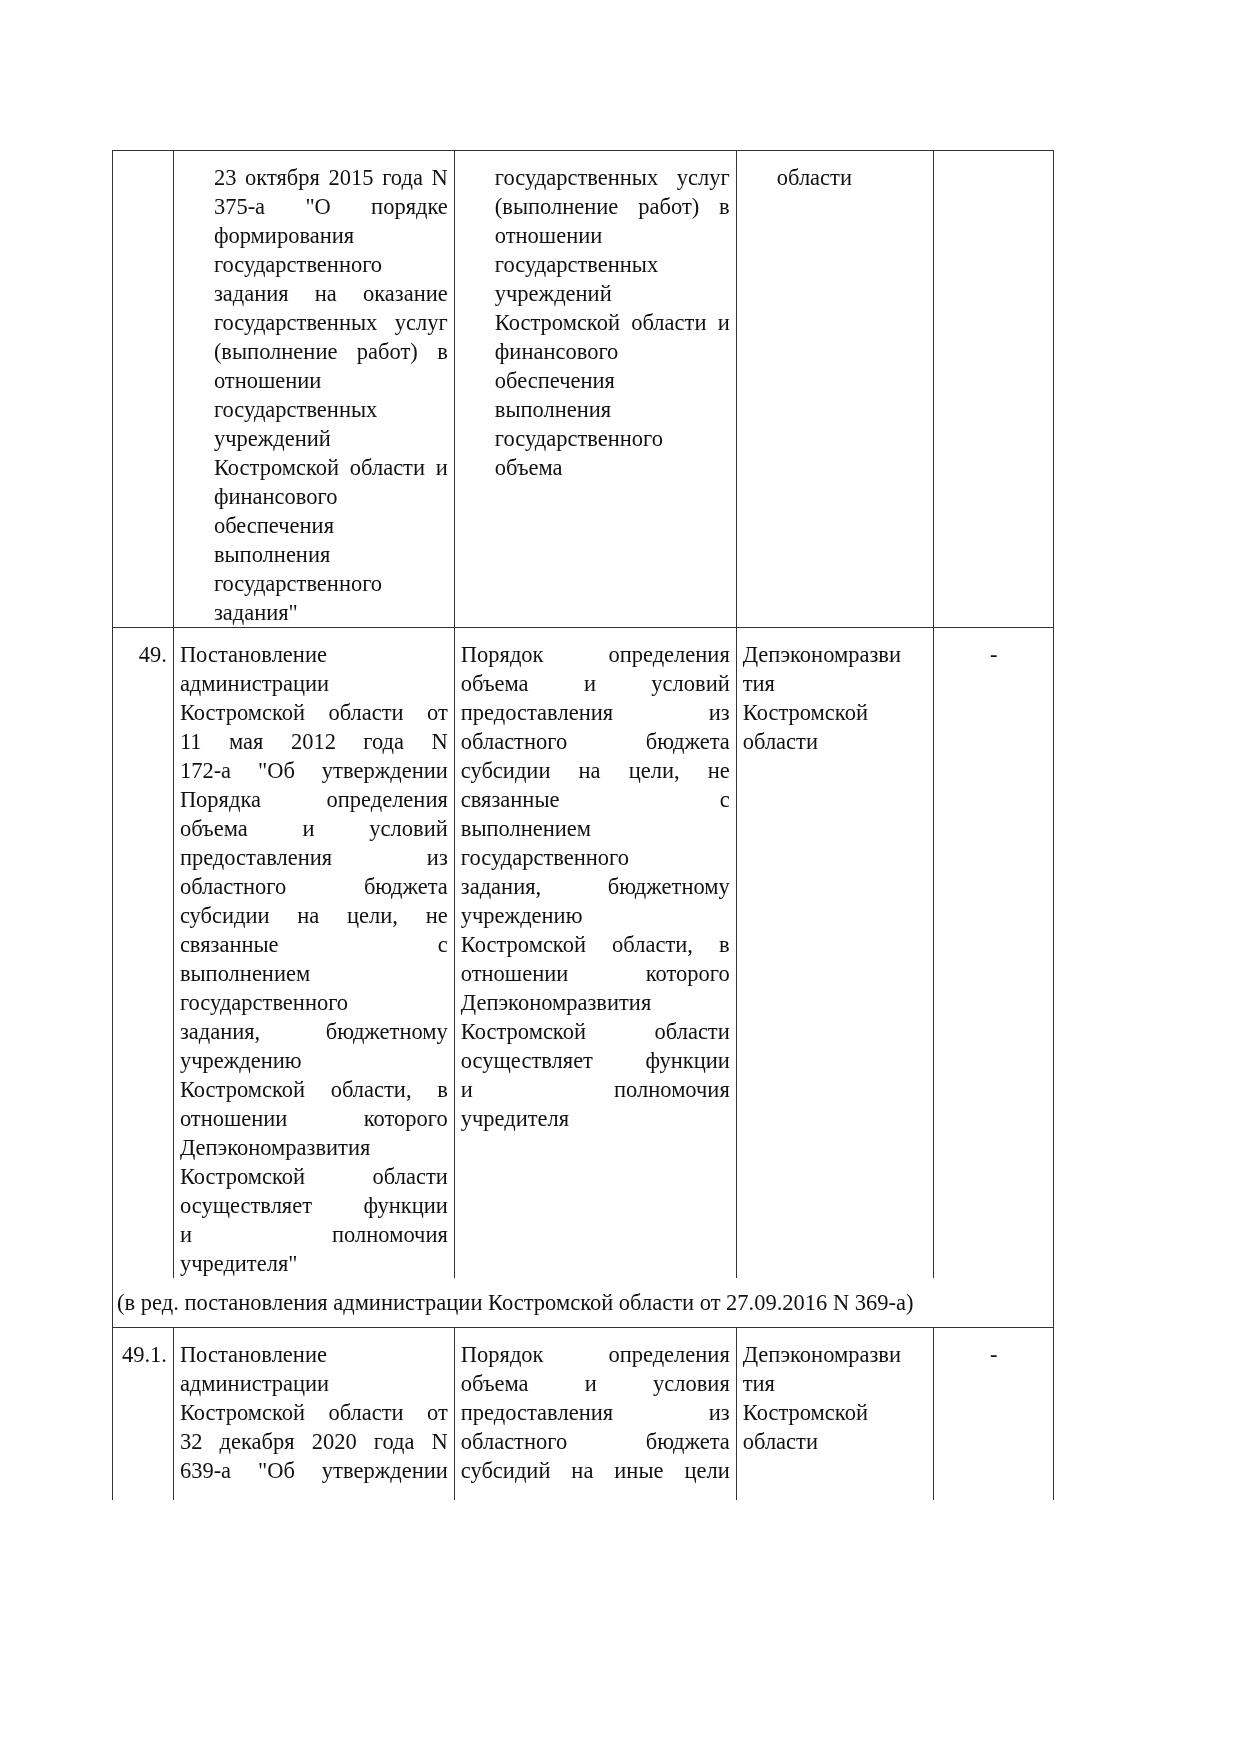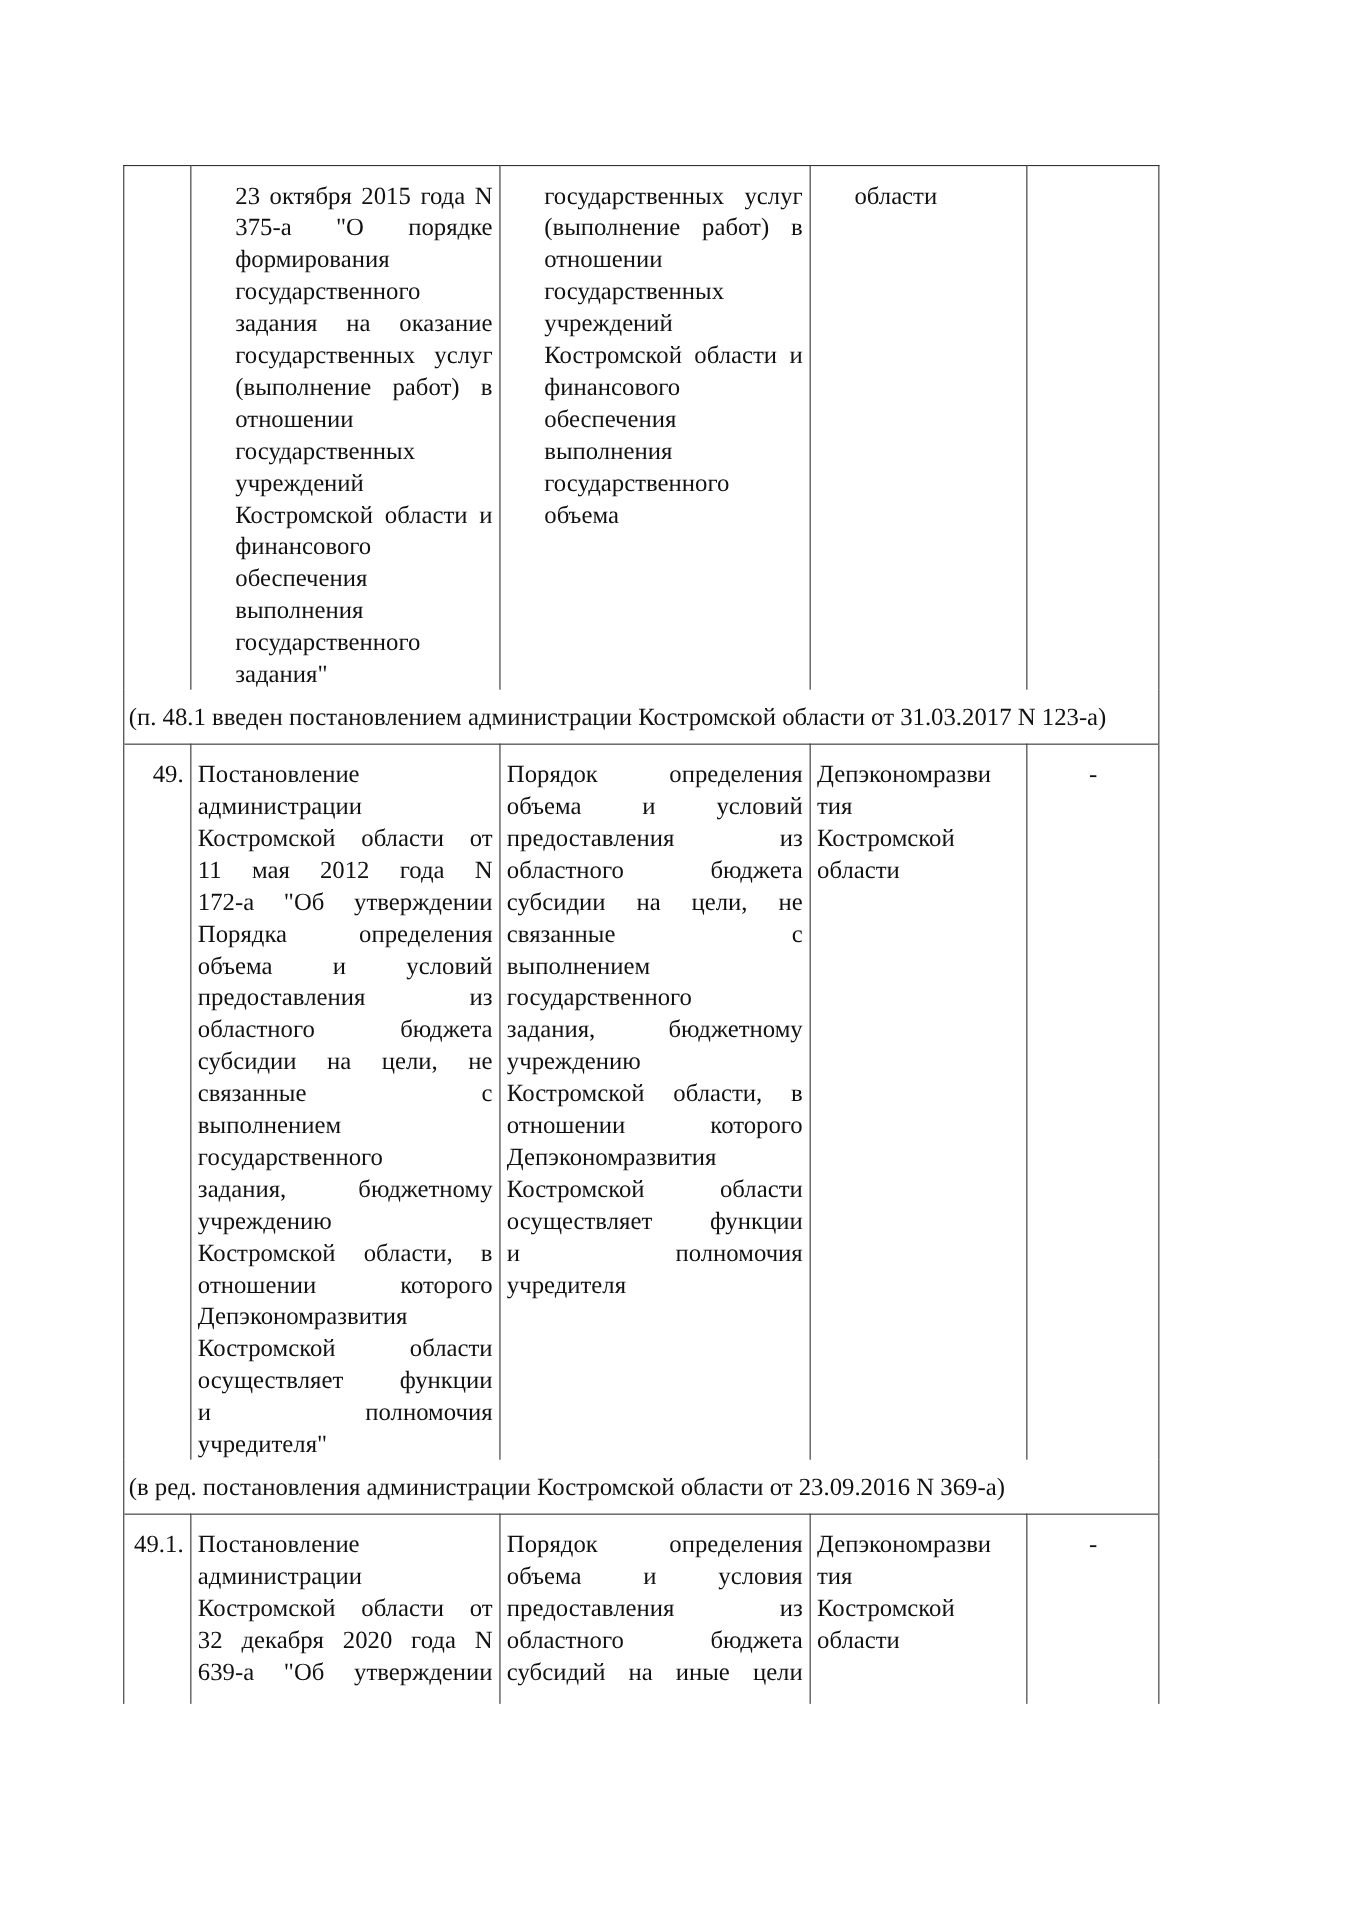--- a/index.html
+++ b/index.html
@@ -67,23 +67,20 @@
             <span class="ll">обеспечения</span>
             <span class="ll">выполнения</span>
             <span class="ll">государственного</span>
             <span class="ll">объема</span>
           </td>
         <td class="c4">
             <span class="ll">области</span>
           </td>
         <td class="c5"></td>
       </tr>
-      <tr class="note">
-        <td colspan="5" style="padding-top:10px;padding-bottom:10px;line-height:29px">(п. 48.1 введен постановлением администрации Костромской области от 31.03.2017 N 123-а)</td>
-      </tr>
 
       <tr class="sep open" style="height:640px">
         <td class="c1">49.</td>
         <td class="c2">
             <span class="ll">Постановление</span>
             <span class="ll">администрации</span>
             <span class="jl">Костромской области от</span>
             <span class="jl">11 мая 2012 года N</span>
             <span class="jl">172-а "Об утверждении</span>
             <span class="jl">Порядка определения</span>
@@ -125,21 +122,21 @@
           </td>
         <td class="c4">
             <span class="ll">Депэкономразви</span>
             <span class="ll">тия</span>
             <span class="ll">Костромской</span>
             <span class="ll">области</span>
           </td>
         <td class="c5">-</td>
       </tr>
       <tr class="note">
-        <td colspan="5">(в ред. постановления администрации Костромской области от 23.09.2016 N 369-а)</td>
+        <td colspan="5">(в ред. постановления администрации Костромской области от 27.09.2016 N 369-а)</td>
       </tr>
 
       <tr class="sep open" style="height:172px">
         <td class="c1">49.1.</td>
         <td class="c2">
             <span class="ll">Постановление</span>
             <span class="ll">администрации</span>
             <span class="jl">Костромской области от</span>
             <span class="jl">32 декабря 2020 года N</span>
             <span class="jl">639-а "Об утверждении</span>

